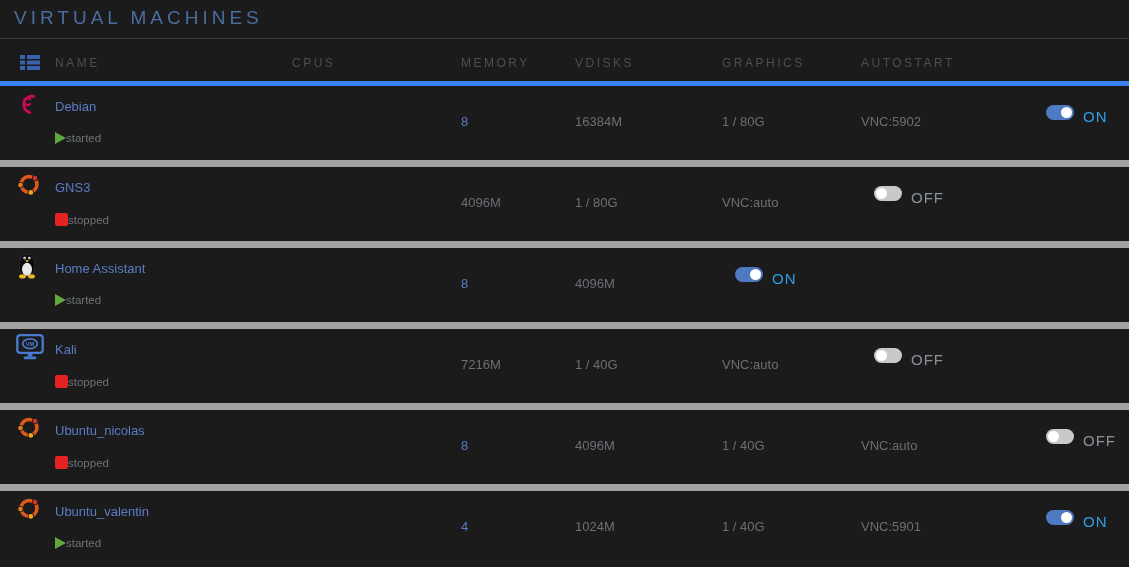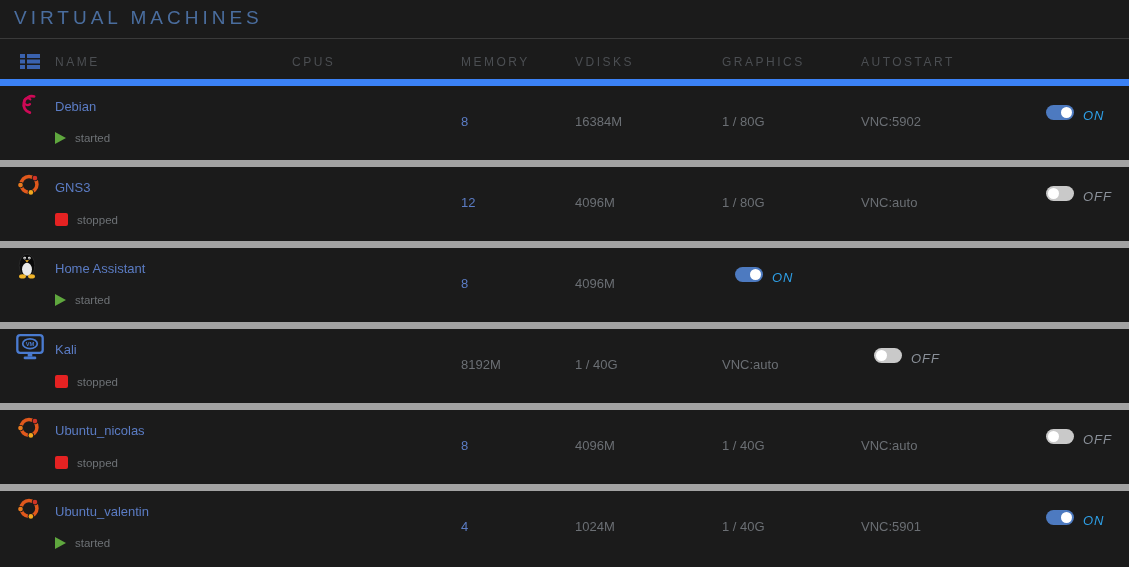--- a/index.html
+++ b/index.html
@@ -19,38 +19,38 @@
   }
   .title-rule { border:none; border-top:1px solid #3a3a3a; }
 
   
   .grid-row {
     display:grid;
     grid-template-columns:55px 237px 169px 114px 147px 139px 172px 1fr;
   }
   .thead {
     height:47px; align-items:center;
-    border-bottom:7px solid #3b82f6;
+    border-bottom:5px solid #3b82f6;
   }
   .th {
     color:#4b4e52; font-size:12px; letter-spacing:2.5px;
     text-transform:uppercase; padding-top:6px;
   }
   .th-icon-cell { padding-left:20px; padding-top:8px; }
 
   .row { height:81px; border-bottom:7px solid #a3a3a3; }
   .row:last-child { border-bottom:none; }
 
   .icon-cell { padding:3px 0 0 15px; }
   .name-cell { padding-top:11px; }
   .vm-name {
     color:#5b7cc4; font-size:13px; text-decoration:none; cursor:pointer;
     display:inline-block;
   }
-  .status { display:flex; align-items:center; gap:9px; margin-top:17px; }
+  .status { display:flex; align-items:center; margin-top:17px; }
   .status-text { font-size:11.5px; color:#6e7276; }
   .play-tri {
     width:0; height:0;
     border-left:11px solid #5fa73e;
     border-top:6px solid transparent;
     border-bottom:6px solid transparent;
     display:inline-block;
   }
   .stop-sq {
     width:13px; height:13px; background:#e52222; border-radius:2px;
@@ -66,21 +66,21 @@
     display:inline-block; cursor:pointer; flex:none;
   }
   .switch.on  { background:#4d7ac0; }
   .switch.off { background:#c9c9c9; }
   .knob {
     width:11px; height:11px; border-radius:50%; background:#ffffff;
     position:absolute; top:2px;
   }
   .switch.on  .knob { right:2px; }
   .switch.off .knob { left:2px; }
-  .sw-label { font-size:13px; letter-spacing:1px; margin-left:9px; margin-top:3px;font-style:italic; }
+  .sw-label { font-size:15px; letter-spacing:1px; margin-left:9px; margin-top:3px; }
   .sw-label.on  { color:#2e9fe6; }
   .sw-label.off { color:#8b919a; }
 
   .vmicon { display:inline-block; }
 </style>
 </head>
 <body>
 
 <svg width="0" height="0" style="position:absolute">
   <defs>
@@ -184,21 +184,20 @@
       </span>
     </div>
     <div class="name-cell">
       <a class="vm-name">GNS3</a>
       <div class="status">
         <span class="stop-sq"></span>
         <span class="status-text">stopped</span>
       </div>
     </div>
     <div class="val-cell"></div>
-    <div class="val-cell"><a class="cpu-link">12</a></div>
     <div class="val-cell">4096M</div>
     <div class="val-cell">1 / 80G</div>
     <div class="val-cell">VNC:auto</div>
     <div class="auto-cell">
       <span class="switch off">
           <span class="knob"></span>
         </span>
       <span class="sw-label off">OFF</span>
     </div>
   </div>
@@ -238,21 +237,21 @@
       </span>
     </div>
     <div class="name-cell">
       <a class="vm-name">Kali</a>
       <div class="status">
         <span class="stop-sq"></span>
         <span class="status-text">stopped</span>
       </div>
     </div>
     <div class="val-cell"></div>
-    <div class="val-cell">8192M</div>
+    <div class="val-cell">7216M</div>
     <div class="val-cell">1 / 40G</div>
     <div class="val-cell">VNC:auto</div>
     <div class="auto-cell">
       <span class="switch off">
           <span class="knob"></span>
         </span>
       <span class="sw-label off">OFF</span>
     </div>
   </div>
 

